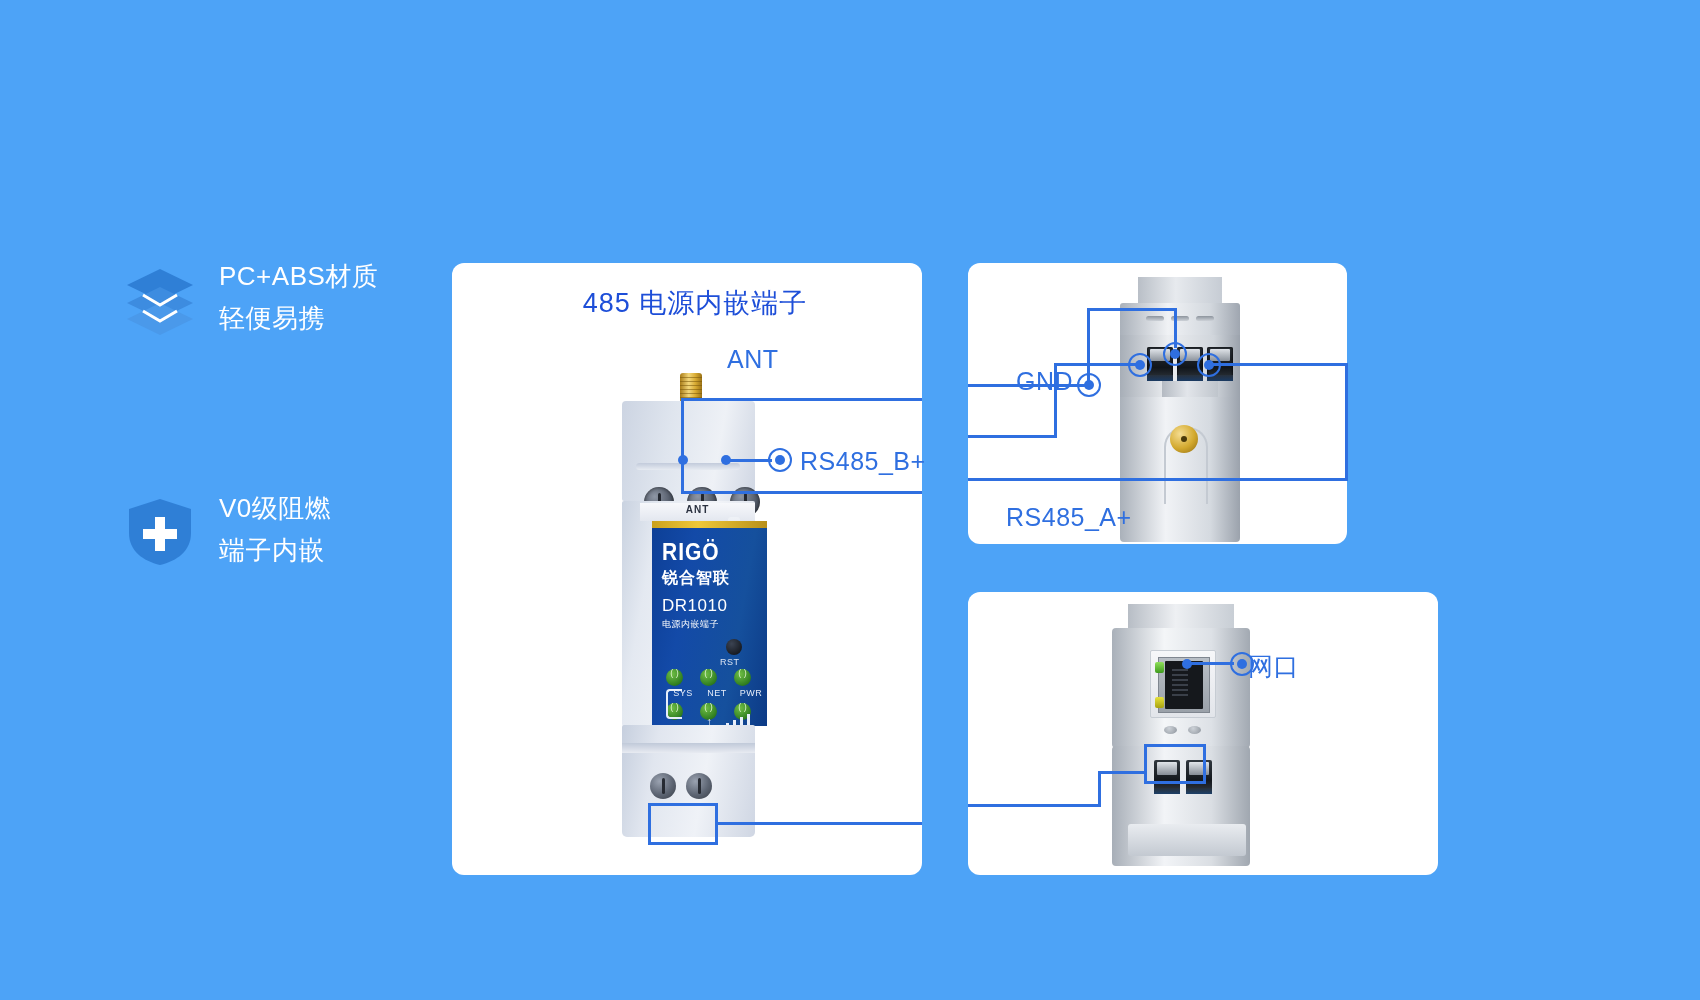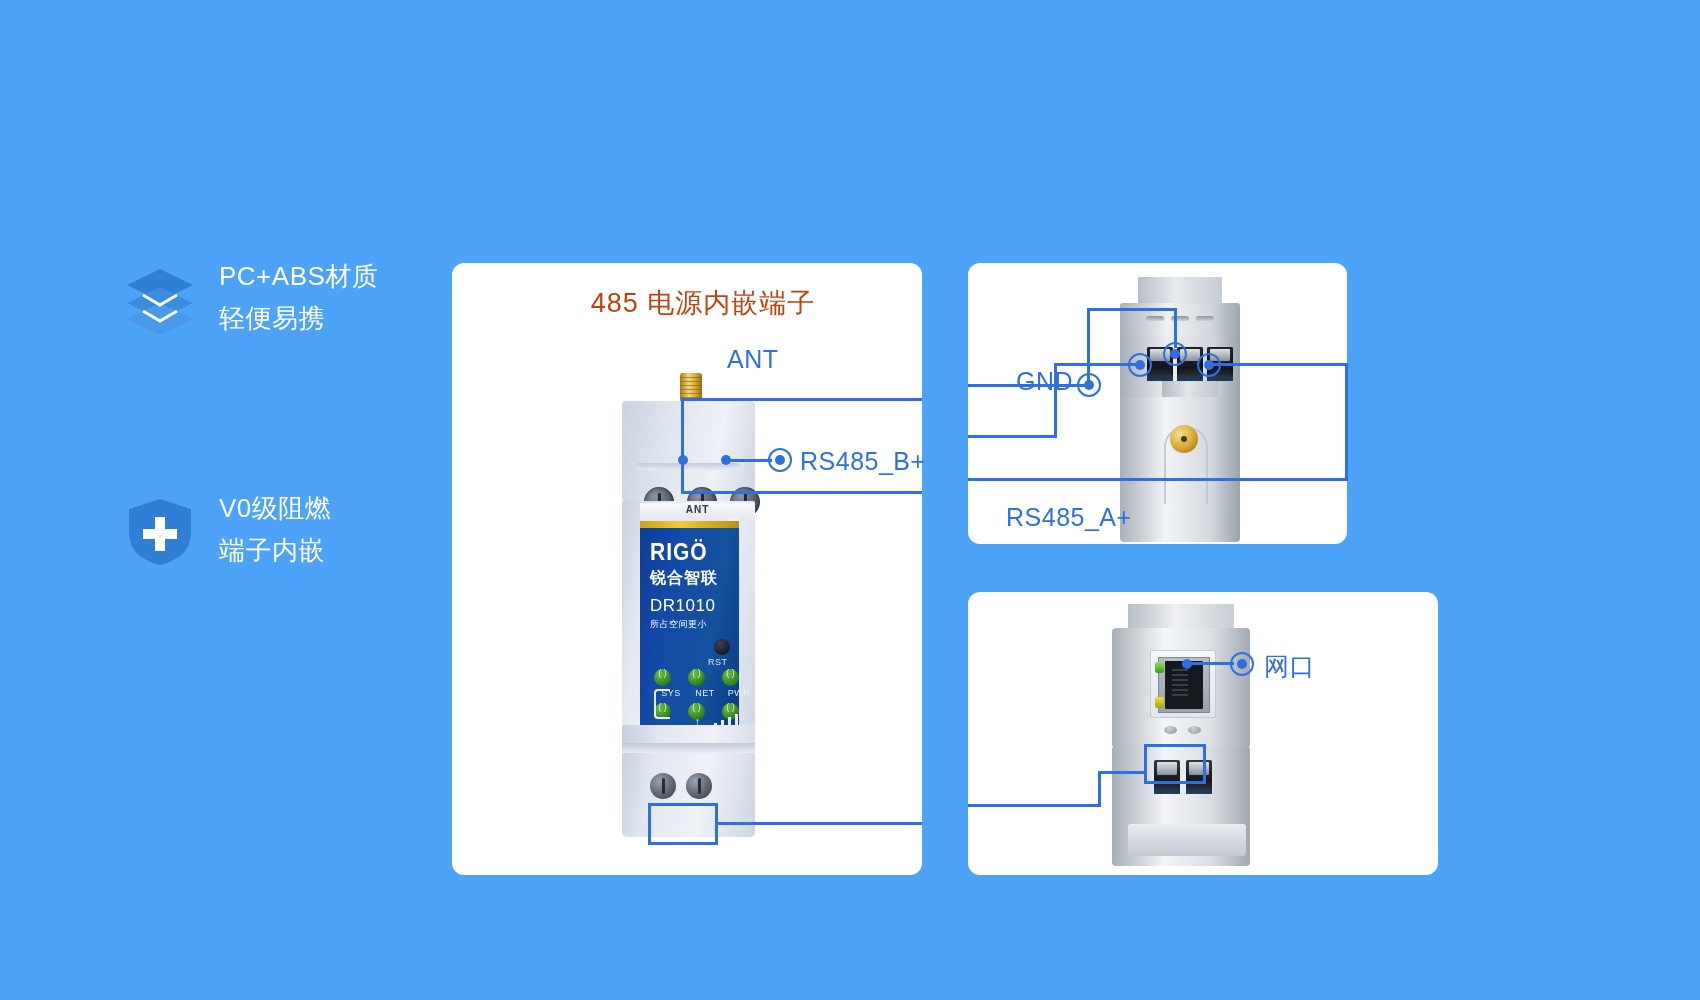--- a/index.html
+++ b/index.html
@@ -14,22 +14,22 @@
   .feat-icon{position:absolute;left:0;top:10px;width:70px;height:70px;}
   .feat-text{position:absolute;left:94px;top:0px;color:#ffffff;font-size:26px;line-height:42px;letter-spacing:.5px;white-space:nowrap;}
   .feat-text .l2{display:block;}
 
   
   .panel{position:absolute;background:#ffffff;border-radius:12px;}
   #panel-main{left:452px;top:263px;width:470px;height:612px;}
   #panel-top{left:968px;top:263px;width:379px;height:281px;}
   #panel-bottom{left:968px;top:592px;width:470px;height:283px;}
 
-  .panel-title{position:absolute;left:16px;top:22px;width:100%;text-align:center;
-    color:#c2410c;font-size:27px;letter-spacing:1px;}
+  .panel-title{position:absolute;left:8px;top:22px;width:100%;text-align:center;
+    color:#1d4ed8;font-size:27px;letter-spacing:1px;}
 
   
   .cal-label{position:absolute;color:#2f6fe0;font-size:25px;white-space:nowrap;letter-spacing:.5px;}
   .dot{position:absolute;width:10px;height:10px;border-radius:50%;background:#2f6fe0;}
   .ring{position:absolute;width:24px;height:24px;border-radius:50%;border:2px solid #2f6fe0;
      box-sizing:border-box;}
   .ring i{position:absolute;left:50%;top:50%;width:10px;height:10px;margin:-5px 0 0 -5px;
      border-radius:50%;background:#2f6fe0;display:block;}
   .wire{position:absolute;background:#2f6fe0;}
   .wire.h{height:3px;}
@@ -58,21 +58,21 @@
   .screw:after{content:"";position:absolute;left:50%;top:6px;width:3px;height:18px;margin-left:-1.5px;
     background:#23272f;border-radius:2px;}
 
   .dev-body{position:absolute;left:13px;top:128px;width:133px;height:225px;
     background:linear-gradient(100deg,#c9d2e0 0%,#e4e9f1 22%,#f2f4f8 55%,#d2d9e6 100%);
     border-radius:2px;}
   .ant-strip{position:absolute;left:18px;top:2px;width:115px;height:18px;
     background:linear-gradient(180deg,#f7f8fb,#e3e7ef);}
   .ant-strip span{position:absolute;left:0;top:1px;width:100%;text-align:center;
     font-size:10px;font-weight:bold;color:#2b3240;letter-spacing:1px;}
-  .face{position:absolute;left:18px;top:20px;width:99px;height:205px;
+  .face{position:absolute;left:30px;top:20px;width:115px;height:205px;
     background:linear-gradient(100deg,#0d3f96 0%,#134aa8 30%,#15509d 70%,#0c3a86 100%);}
   .face-gold{position:absolute;left:0;top:0;width:100%;height:7px;
     background:linear-gradient(90deg,#caa11d,#f0c838 40%,#b8901a);}
   .side-slot{position:absolute;left:106px;top:16px;width:12px;height:86px;
     background:linear-gradient(180deg,#eef1f6,#cdd4e1);border-radius:3px;}
   .brand{position:absolute;left:10px;top:18px;color:#ffffff;}
   .brand .b1{font-size:21px;font-weight:bold;letter-spacing:1px;line-height:22px;
      transform:scaleY(1.15);transform-origin:left top;}
   .brand .b2{font-size:16px;font-weight:bold;letter-spacing:1px;margin-top:7px;}
   .model{position:absolute;left:10px;top:75px;color:#ffffff;font-size:17px;letter-spacing:.5px;}
@@ -220,21 +220,21 @@
       </div>
       <div class="side-slot"></div>
       <div class="face">
         <div class="face-gold"></div>
         <div class="brand">
           <div class="b1">RIGÖ</div>
           <div class="b2">锐合智联</div>
         </div>
         <div class="model">
           <span>DR1010</span>
-          <small>所占空间更小</small>
+          <small>电源内嵌端子</small>
         </div>
         <div class="rst"></div>
         <div class="rst-lbl">RST</div>
         <div class="leds">
           <div class="led" style="left:0"></div>
           <div class="led" style="left:34px"></div>
           <div class="led" style="left:68px"></div>
           <div class="led-lbl" style="left:8px">SYS</div>
           <div class="led-lbl" style="left:42px">NET</div>
           <div class="led-lbl" style="left:76px">PWR</div>
@@ -358,20 +358,20 @@
       </div>
       <div class="bd-rail"></div>
     </div>
   </div>
 
   <div class="dot" style="left:214px;top:67px;"></div>
   <div class="wire h" style="left:219px;top:70px;width:47px;"></div>
   <div class="ring" style="left:262px;top:60px;">
       <i></i>
     </div>
-  <div class="cal-label" style="left:296px;top:58px;">网口</div>
+  <div class="cal-label" style="left:280px;top:58px;">网口</div>
 
   <div class="hl-box" style="left:176px;top:152px;width:62px;height:40px;"></div>
   <div class="wire h" style="left:130px;top:179px;width:49px;"></div>
   <div class="wire v" style="left:130px;top:179px;height:36px;"></div>
   <div class="wire h" style="left:0px;top:212px;width:133px;"></div>
 
 </div>
 
 </body></html>

